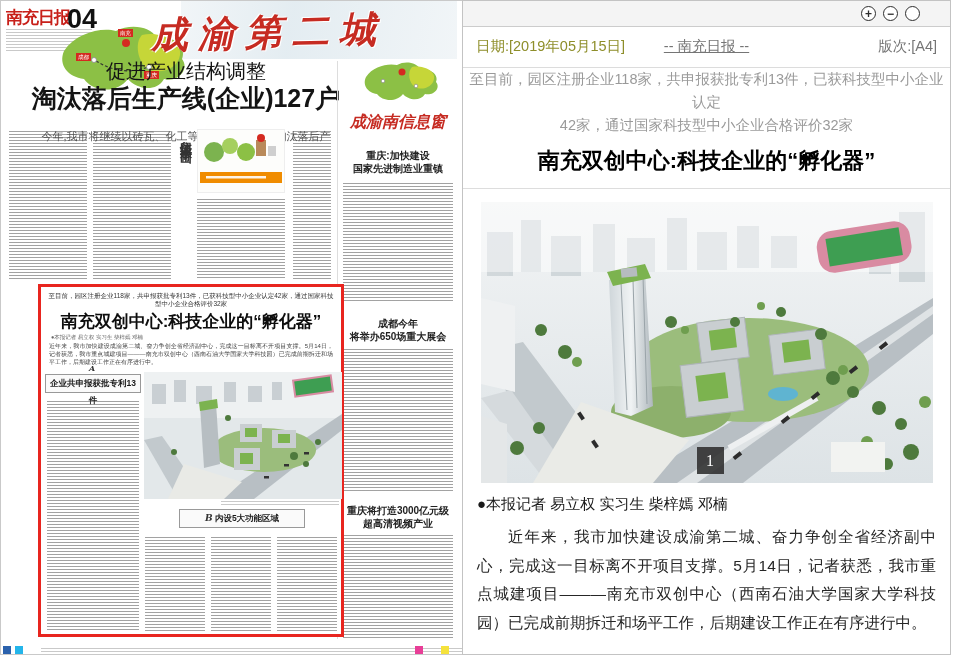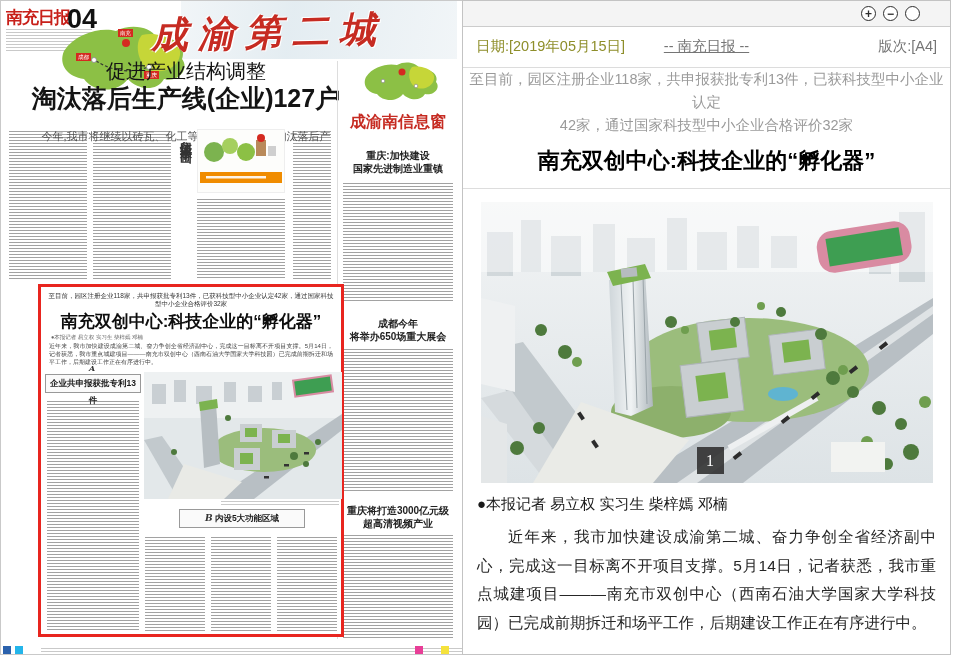--- a/index.html
+++ b/index.html
@@ -25,21 +25,21 @@
   .lead-h1 { left:35px; top:57px; width:300px; text-align:center; font-size:20px; font-weight:400; color:#141414; }
   .lead-h2 { left:20px; top:81px; width:330px; text-align:center; font-size:25px; font-weight:900; color:#141414; }
   .lead-sub { left:35px; top:128px; width:300px; text-align:center; font-size:11px; color:#555; }
 
   .v-slogan { left:176px; top:130px; height:74px; writing-mode:vertical-rl; text-orientation:upright;
               font-size:12px; font-weight:bold; color:#333; letter-spacing:2px; }
   .cartoon { left:196px; top:128px; width:88px; height:64px; background:#fdfdfb; border:1px solid #eee; }
   .vrule { width:1px; background:#ddd; }
 
   .info-window-title { left:338px; top:111px; width:118px; text-align:center; font-size:16px; font-weight:900;
-                       color:#c62b22; font-family:"DejaVu Serif","Liberation Serif",serif; }
+                       color:#c62b22; font-family:"DejaVu Serif","Liberation Serif",serif; font-style:italic; }
   .r-head { width:118px; text-align:center; font-weight:bold; color:#222; font-size:10px; line-height:13px; }
 
   
   .hl-box { left:37px; top:283px; width:306px; height:353px; border:3px solid #e8251f; background:#fff; cursor:pointer; }
   .hl-intro { position:absolute; left:6px; top:5px; width:288px; font-size:6.5px; line-height:8px;
               color:#333; text-align:center; }
   .hl-headline { position:absolute; left:4px; top:23px; width:292px; text-align:center;
                  font-size:17px; font-weight:900; color:#0d0d0d; }
   .hl-byline { position:absolute; left:10px; top:47px; font-size:5.5px; color:#666; }
   .hl-excerpt { position:absolute; left:8px; top:55px; width:284px; font-size:6px; line-height:8px;

